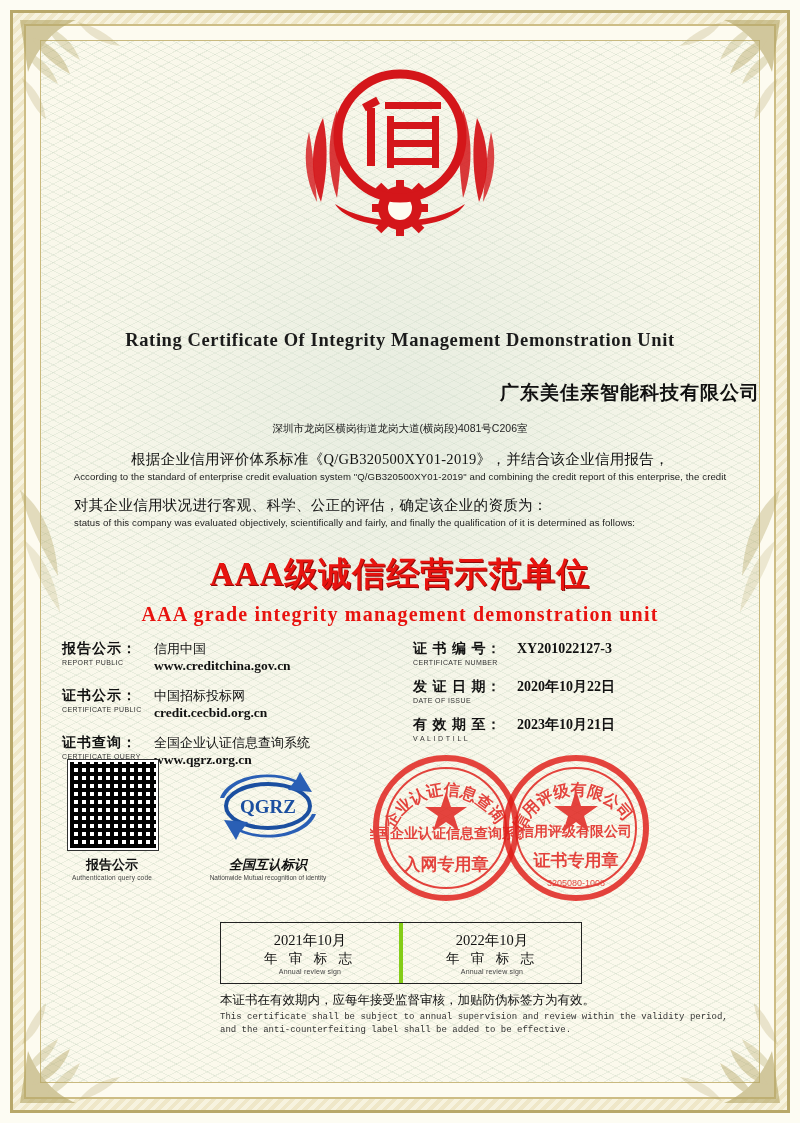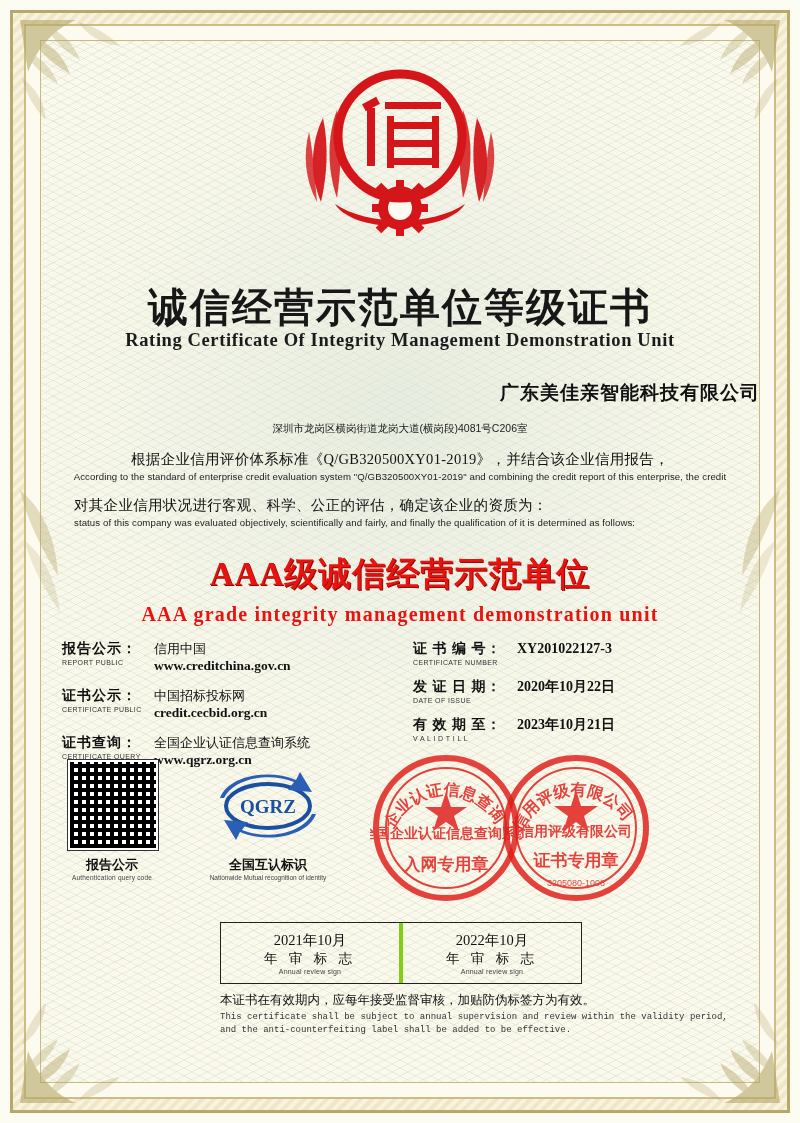--- a/index.html
+++ b/index.html
@@ -164,21 +164,21 @@
     position:absolute;left:10px;top:104px;width:124px;text-align:center;
   }
   .qr-cap .cn{font-family:"Liberation Serif", serif;font-size:13px;font-weight:bold;color:#111;}
   .qr-cap .en{font-size:6.5px;color:#444;letter-spacing:.2px;}
   .qgrz{
     position:absolute;left:168px;top:16px;width:120px;height:78px;
   }
   .qgrz-cap{
     position:absolute;left:150px;top:104px;width:156px;text-align:center;
   }
-  .qgrz-cap .cn{font-family:"Liberation Serif", serif;font-size:13px;font-weight:bold;color:#111;}
+  .qgrz-cap .cn{font-family:"Liberation Serif", serif;font-size:13px;font-weight:bold;color:#111;font-style:italic;}
   .qgrz-cap .en{font-size:6.5px;color:#444;}
   .seal{position:absolute;width:152px;height:152px;top:0;}
   .seal.s1{left:330px;}
   .seal.s2{left:460px;}
 
   
   .review{
     position:absolute;top:882px;left:180px;width:360px;height:60px;
     display:flex;border:1px solid #222;
   }
@@ -294,21 +294,20 @@
         <rect x="88" y="44" width="16" height="8" transform="rotate(-28 96 48)"></rect>
         <rect x="110" y="46" width="56" height="7"></rect>
         <rect x="112" y="66" width="52" height="7"></rect>
         <rect x="112" y="84" width="52" height="7"></rect>
         <rect x="112" y="102" width="52" height="7"></rect>
         <rect x="112" y="60" width="7" height="52"></rect>
         <rect x="157" y="60" width="7" height="52"></rect>
       </g>
     </svg>
 
-    <div class="title-cn">诚信经营示范单位等级证书</div>
     <div class="title-en">Rating Certificate Of Integrity Management Demonstration Unit</div>
     <div class="company">广东美佳亲智能科技有限公司</div>
     <div class="address">深圳市龙岗区横岗街道龙岗大道(横岗段)4081号C206室</div>
 
     <div class="para p1">
       <div class="cn">根据企业信用评价体系标准《Q/GB320500XY01-2019》，并结合该企业信用报告，</div>
       <div class="en">According to the standard of enterprise credit evaluation system "Q/GB320500XY01-2019" and combining the credit report of this enterprise, the credit</div>
     </div>
 
     <div class="para p2">

